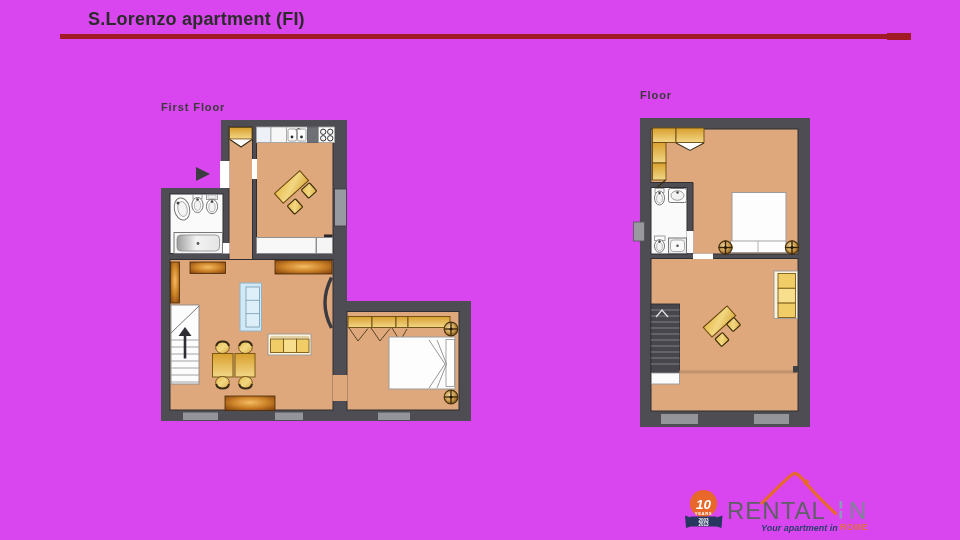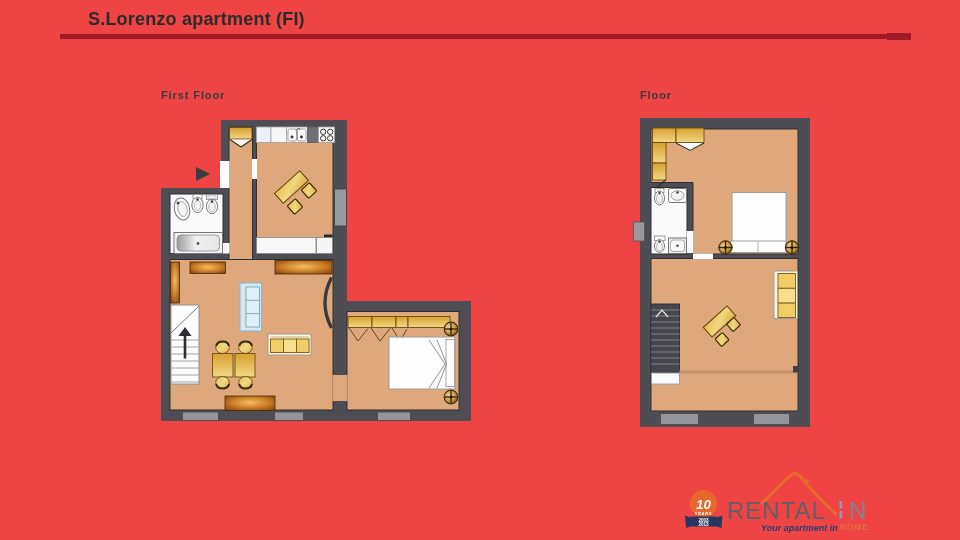--- a/index.html
+++ b/index.html
@@ -1,31 +1,31 @@
 <!DOCTYPE html>
 <html><head>
 <meta charset="utf-8">
 <style>
   html,body{margin:0;padding:0;background:#ffffff;}
-  #page{position:relative;width:960px;height:540px;background:#ef4444;overflow:hidden;
+  #page{position:relative;width:960px;height:540px;background:#d946ef;overflow:hidden;
         font-family:"Liberation Sans", sans-serif;text-align:center;}
   .ttl{position:absolute;left:88px;top:9px;font-size:18px;font-weight:bold;color:#2b2b2b;letter-spacing:0.2px;}
   .lbl{position:absolute;font-size:11px;font-weight:bold;color:#3a3a3a;letter-spacing:0.9px;}
 </style>
 </head>
 <body>
 <div id="page">
 
   <div class="ttl">S.Lorenzo apartment (FI)</div>
 
   <div style="position:absolute;left:60px;top:34px;width:827px;height:5px;background:#a01b24;"></div>
 
   <div style="position:absolute;left:887px;top:33px;width:24px;height:7px;background:#a01b24;"></div>
 
-  <div class="lbl" style="left:161px;top:89px;">First Floor</div>
+  <div class="lbl" style="left:161px;top:101px;">First Floor</div>
 
   <div class="lbl" style="left:640px;top:89px;">Floor</div>
 
   <svg width="960" height="540" viewBox="0 0 960 540" style="position:absolute;left:0;top:0;">
   <defs>
     <radialGradient id="wood" cx="50%" cy="45%" r="70%">
       <stop offset="0%" stop-color="#f4bc63"></stop>
       <stop offset="50%" stop-color="#cd8328"></stop>
       <stop offset="100%" stop-color="#84430c"></stop>
     </radialGradient>

